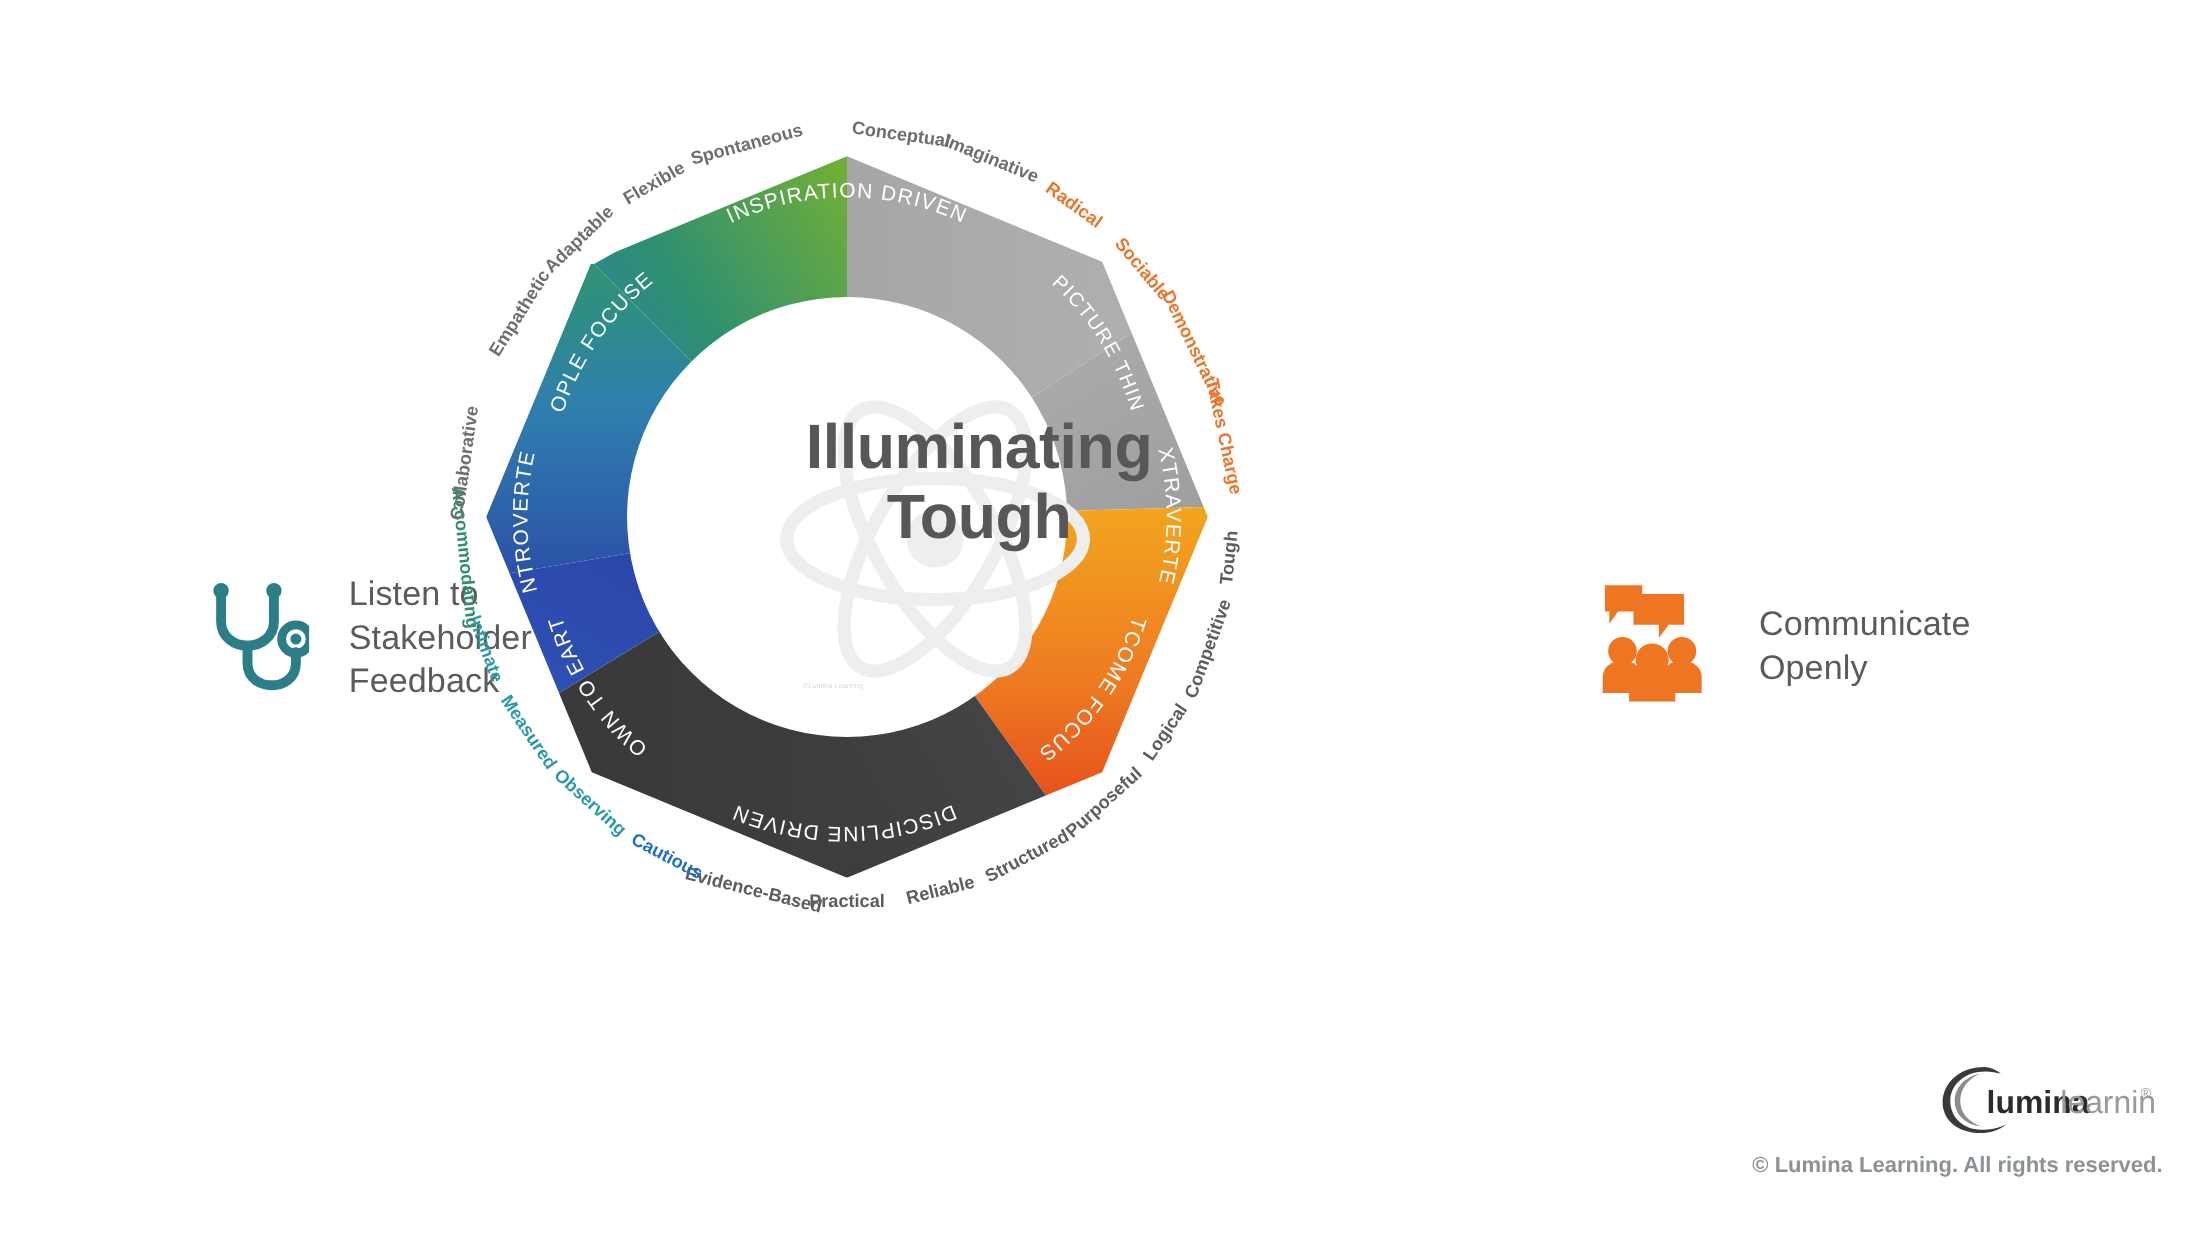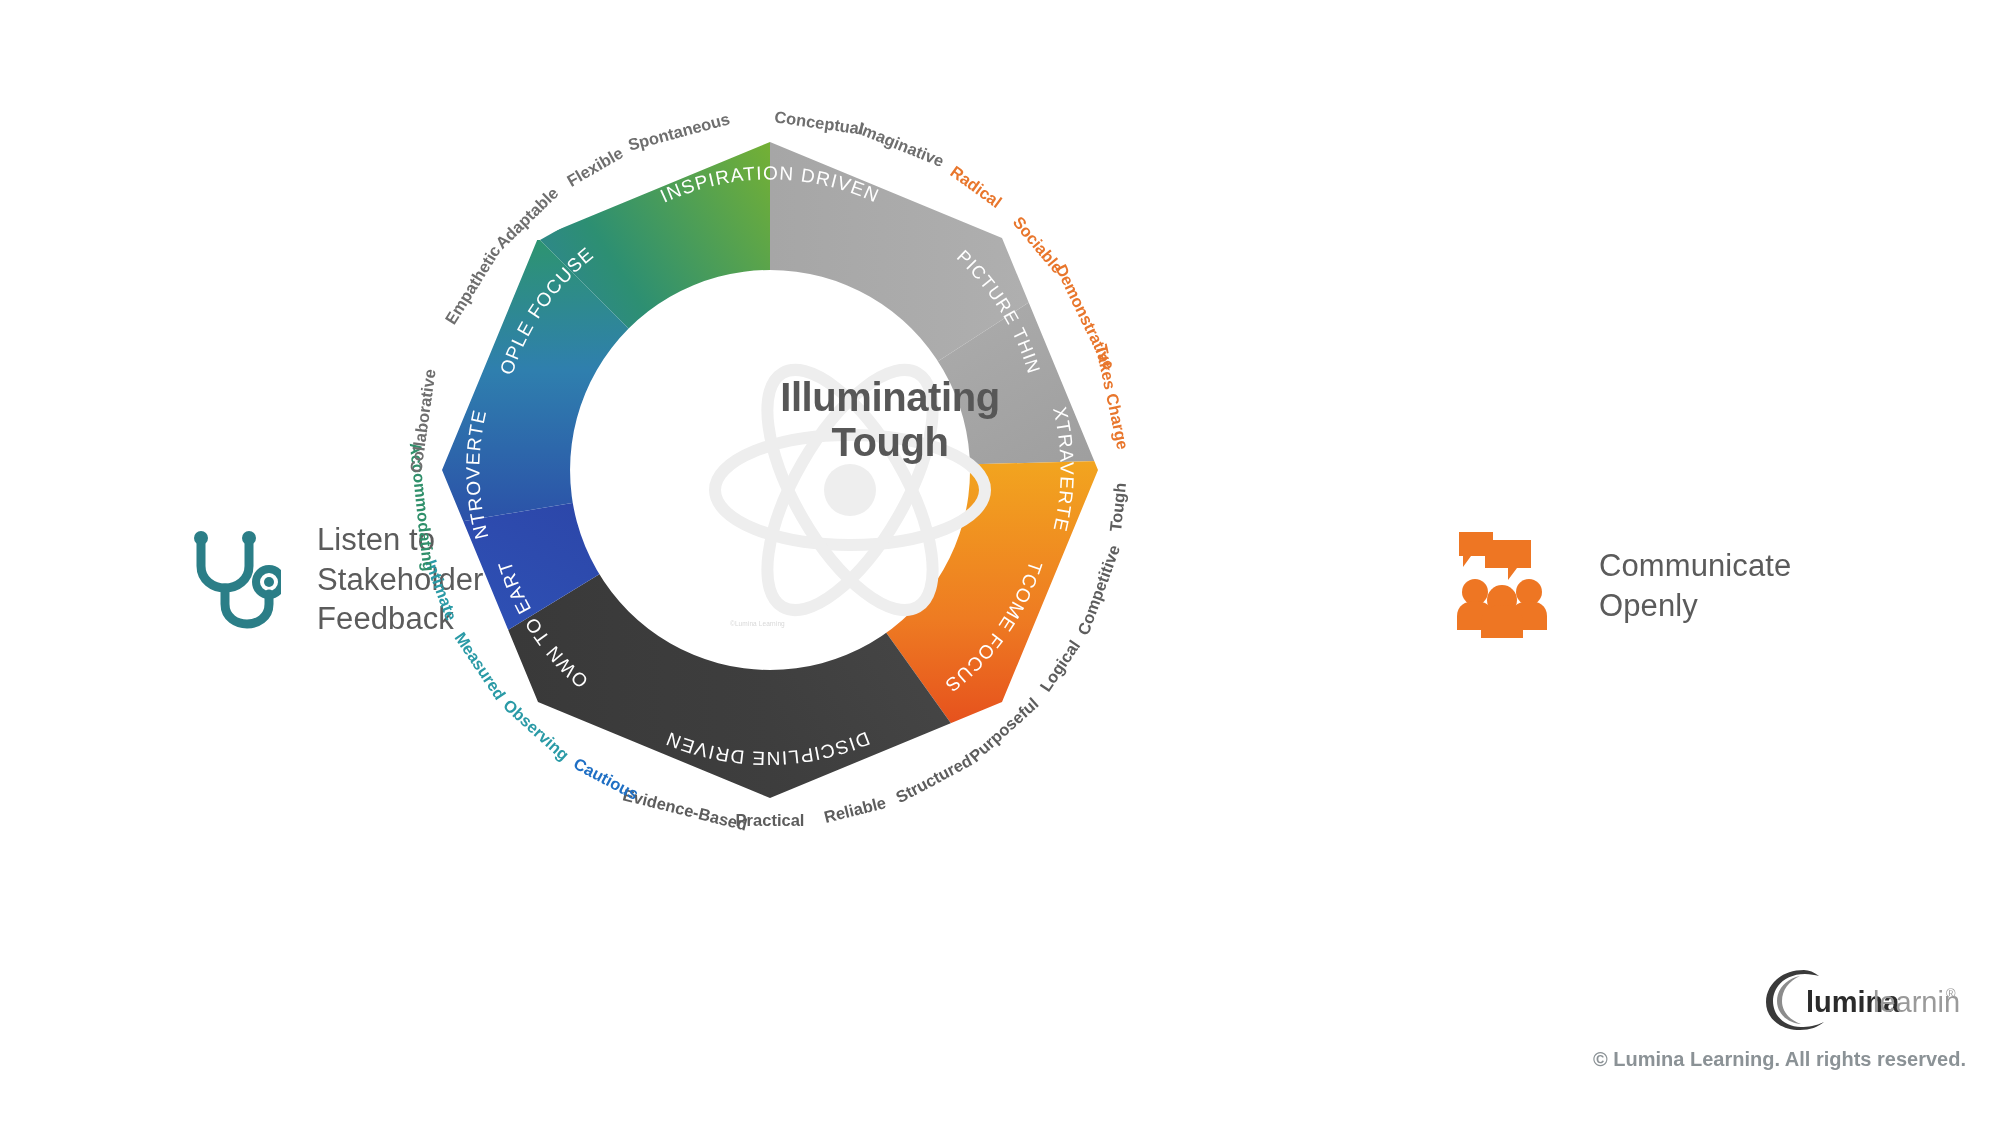--- a/index.html
+++ b/index.html
@@ -27,21 +27,21 @@
   
   #mandala{
     position:absolute;left:430px;top:130px;width:680px;height:680px;
   }
   #mandala svg{display:block;width:680px;height:680px;overflow:visible;}
 
   
   #center-title{
     position:absolute;left:630px;top:375px;width:520px;
     text-align:center;color:#575757;
-    font-size:40px;font-weight:bold;line-height:1.12;
+    font-size:57px;font-weight:bold;line-height:1.12;
     letter-spacing:-.4px;
     pointer-events:none;
   }
 
   
   .trait{
     position:absolute;
     font-size:16.5px;font-weight:bold;
     white-space:nowrap;
     transform-origin:50% 50%;

